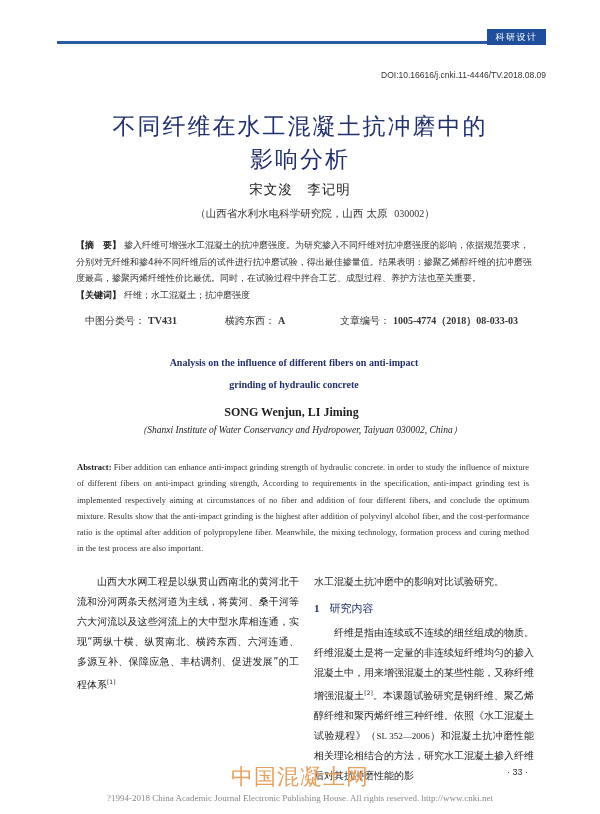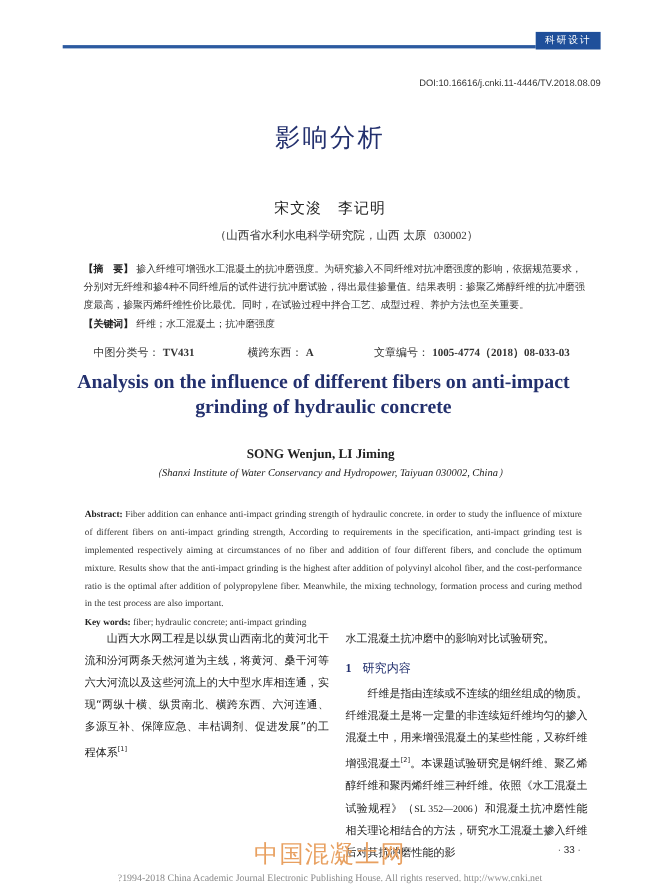--- a/index.html
+++ b/index.html
@@ -9,21 +9,21 @@
   .section-tag { left: 487px; top: 29px; width: 59px; height: 16px; background: #1f4f9a; color: #fff; font-size: 9px; letter-spacing: 1.5px; text-align: center; line-height: 16px; }
   .doi { right: 54px; top: 70px; font-size: 8.5px; color: #333; font-family: "Liberation Sans", sans-serif; }
   .title-cn { left: 0; width: 600px; top: 110px; text-align: center; color: #23306e; font-size: 23px; line-height: 33px; letter-spacing: 2px; }
   .authors-cn { left: 0; width: 600px; top: 181px; text-align: center; font-size: 13.5px; color: #222; letter-spacing: 1px; }
   .affil-cn { left: 15px; width: 600px; top: 207px; text-align: center; font-size: 10.5px; color: #333; }
   .affil-cn .zip { font-family: "Liberation Serif", serif; font-size: 10px; }
   .abstract-cn { left: 76px; top: 237px; width: 456px; font-size: 9px; line-height: 16.5px; color: #333; }
   .bracket-label { font-weight: bold; color: #222; }
   .meta-row { left: 85px; top: 314px; width: 450px; font-size: 10px; color: #333; display: flex; }
   .meta-row .val { font-family: "Liberation Serif", serif; font-weight: bold; font-size: 10px; margin-left: 3px; }
-  .title-en { left: 0; width: 588px; top: 336px; text-align: center; color: #23306e; font-family: "Liberation Serif", serif; font-weight: bold; font-size: 18px; line-height: 22px; }
+  .title-en { left: 0; width: 588px; top: 352px; text-align: center; color: #23306e; font-family: "Liberation Serif", serif; font-weight: bold; font-size: 10px; line-height: 22px; }
   .authors-en { left: 0; width: 583px; top: 405px; text-align: center; font-family: "Liberation Serif", serif; font-size: 12px; color: #222; font-weight: bold; }
   .affil-en { left: 0; width: 600px; top: 424px; text-align: center; font-family: "Liberation Serif", serif; font-style: italic; font-size: 9.5px; color: #222; }
   .abstract-en { left: 77px; top: 459px; width: 452px; font-family: "Liberation Serif", serif; font-size: 8.5px; line-height: 16.3px; color: #333; text-align: justify; }
   .abstract-en b { color: #222; }
   .col { font-size: 10px; line-height: 20px; color: #222; text-align: justify; }
   .col-left { left: 77px; top: 572px; width: 222px; }
   .col-right { left: 314px; top: 572px; width: 220px; }
   .indent { text-indent: 2em; }
   .sec-heading { color: #23306e; font-size: 11px; margin: 6px 0 4px 0; }
   .sec-heading .num { font-family: "Liberation Serif", serif; font-weight: bold; margin-right: 10px; }
@@ -34,20 +34,21 @@
   .copyright { left: 0; width: 600px; top: 793px; text-align: center; font-family: "Liberation Serif", serif; font-size: 9px; color: #888; }
 </style>
 </head>
 <body>
 
 <div class="abs header-rule"></div>
 <div class="abs section-tag">科研设计</div>
 <div class="abs doi">DOI:10.16616/j.cnki.11-4446/TV.2018.08.09</div>
 
 <div class="abs title-cn">
+  <div>不同纤维在水工混凝土抗冲磨中的</div>
   <div>影响分析</div>
 </div>
 
 <div class="abs authors-cn">宋文浚　李记明</div>
 <div class="abs affil-cn">
   <span>（山西省水利水电科学研究院，山西 太原</span>&nbsp;&nbsp;<span class="zip">030002</span><span>）</span>
 </div>
 
 <div class="abs abstract-cn">
   <div>
@@ -78,24 +79,20 @@
 </div>
 
 <div class="abs authors-en">SONG Wenjun, LI Jiming</div>
 <div class="abs affil-en">（Shanxi Institute of Water Conservancy and Hydropower, Taiyuan 030002, China）</div>
 
 <div class="abs abstract-en">
   <div>
     <b>Abstract:</b>
     <span>Fiber addition can enhance anti-impact grinding strength of hydraulic concrete. in order to study the influence of mixture of different fibers on anti-impact grinding strength, According to requirements in the specification, anti-impact grinding test is implemented respectively aiming at circumstances of no fiber and addition of four different fibers, and conclude the optimum mixture. Results show that the anti-impact grinding is the highest after addition of polyvinyl alcohol fiber, and the cost-performance ratio is the optimal after addition of polypropylene fiber. Meanwhile, the mixing technology, formation process and curing method in the test process are also important.</span>
   </div>
-  <div>
-    <b>Key words:</b>
-    <span>fiber; hydraulic concrete; anti-impact grinding</span>
-  </div>
 </div>
 
 <div class="abs col col-left">
   <p class="indent" style="margin:0"><span>山西大水网工程是以纵贯山西南北的黄河北干流和汾河两条天然河道为主线，将黄河、桑干河等六大河流以及这些河流上的大中型水库相连通，实现“两纵十横、纵贯南北、横跨东西、六河连通、多源互补、保障应急、丰枯调剂、促进发展”的工程体系</span><span class="ref">[1]</span></p>
 </div>
 
 <div class="abs col col-right">
   <p style="margin:0">水工混凝土抗冲磨中的影响对比试验研究。</p>
   <div class="sec-heading">
     <span class="num">1</span><span>研究内容</span>

